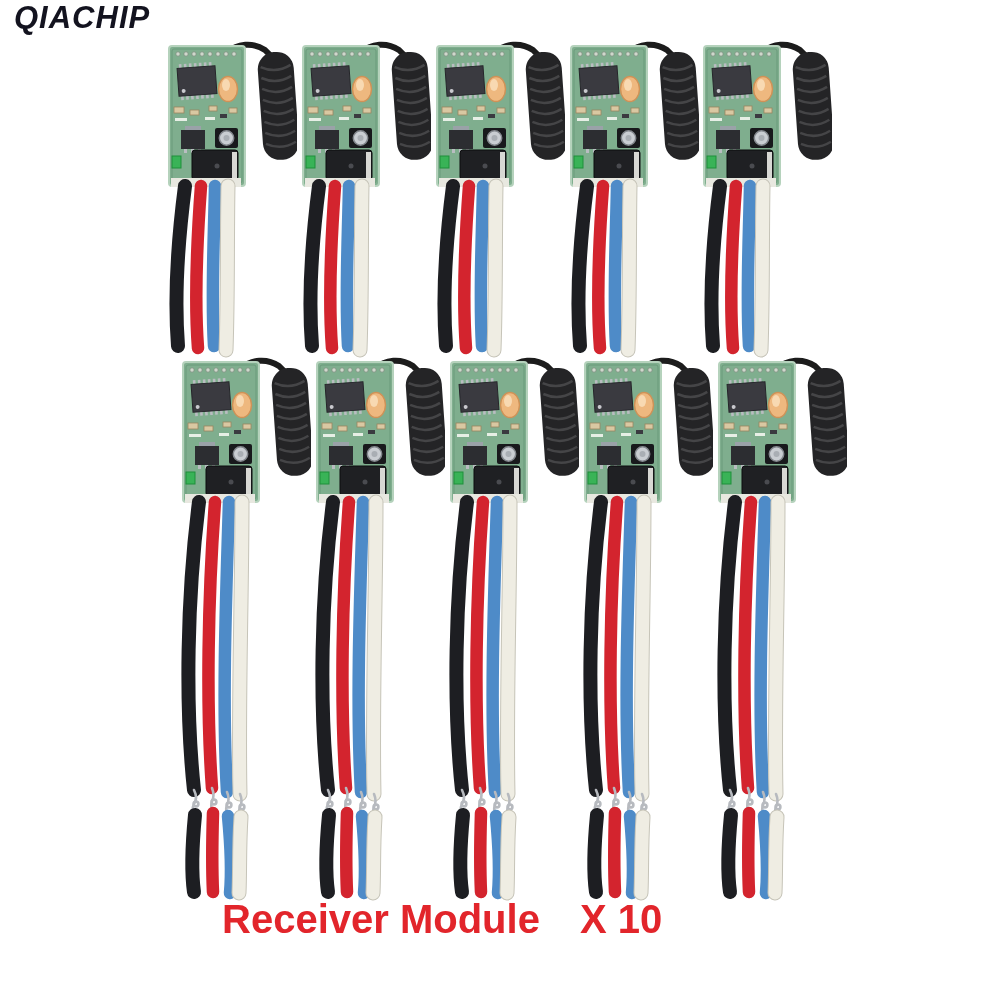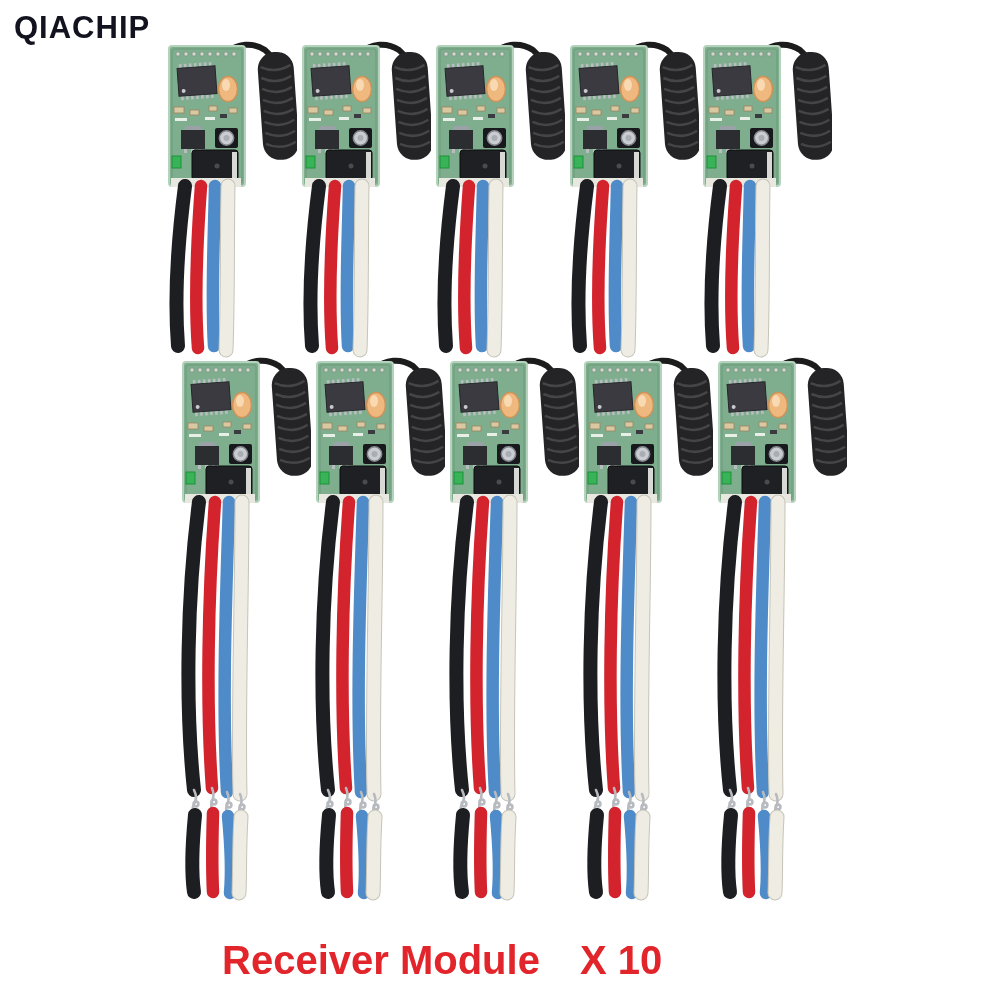--- a/index.html
+++ b/index.html
@@ -5,29 +5,30 @@
   html,body{margin:0;padding:0;background:#ffffff;}
   .page{
     position:relative;
     width:1000px;height:1000px;
     background:#ffffff;
     overflow:hidden;
     font-family:"Liberation Sans", sans-serif;
   }
   .brand{
     position:absolute;
-    left:14px;top:10px;
+    left:14px;top:0;
     font-size:31px;
     font-weight:bold;
     letter-spacing:1px;
     color:#13131f;
+    font-style:italic;
   }
   .caption{
     position:absolute;
-    left:222px;top:938px;
+    left:222px;top:897px;
     font-size:40px;
     font-weight:bold;
     color:#e2252b;
     white-space:nowrap;
   }
   .caption .qty{margin-left:40px;}
   .module{position:absolute;margin:0;padding:0;}
   .module svg{display:block;}
 </style>
 </head>

